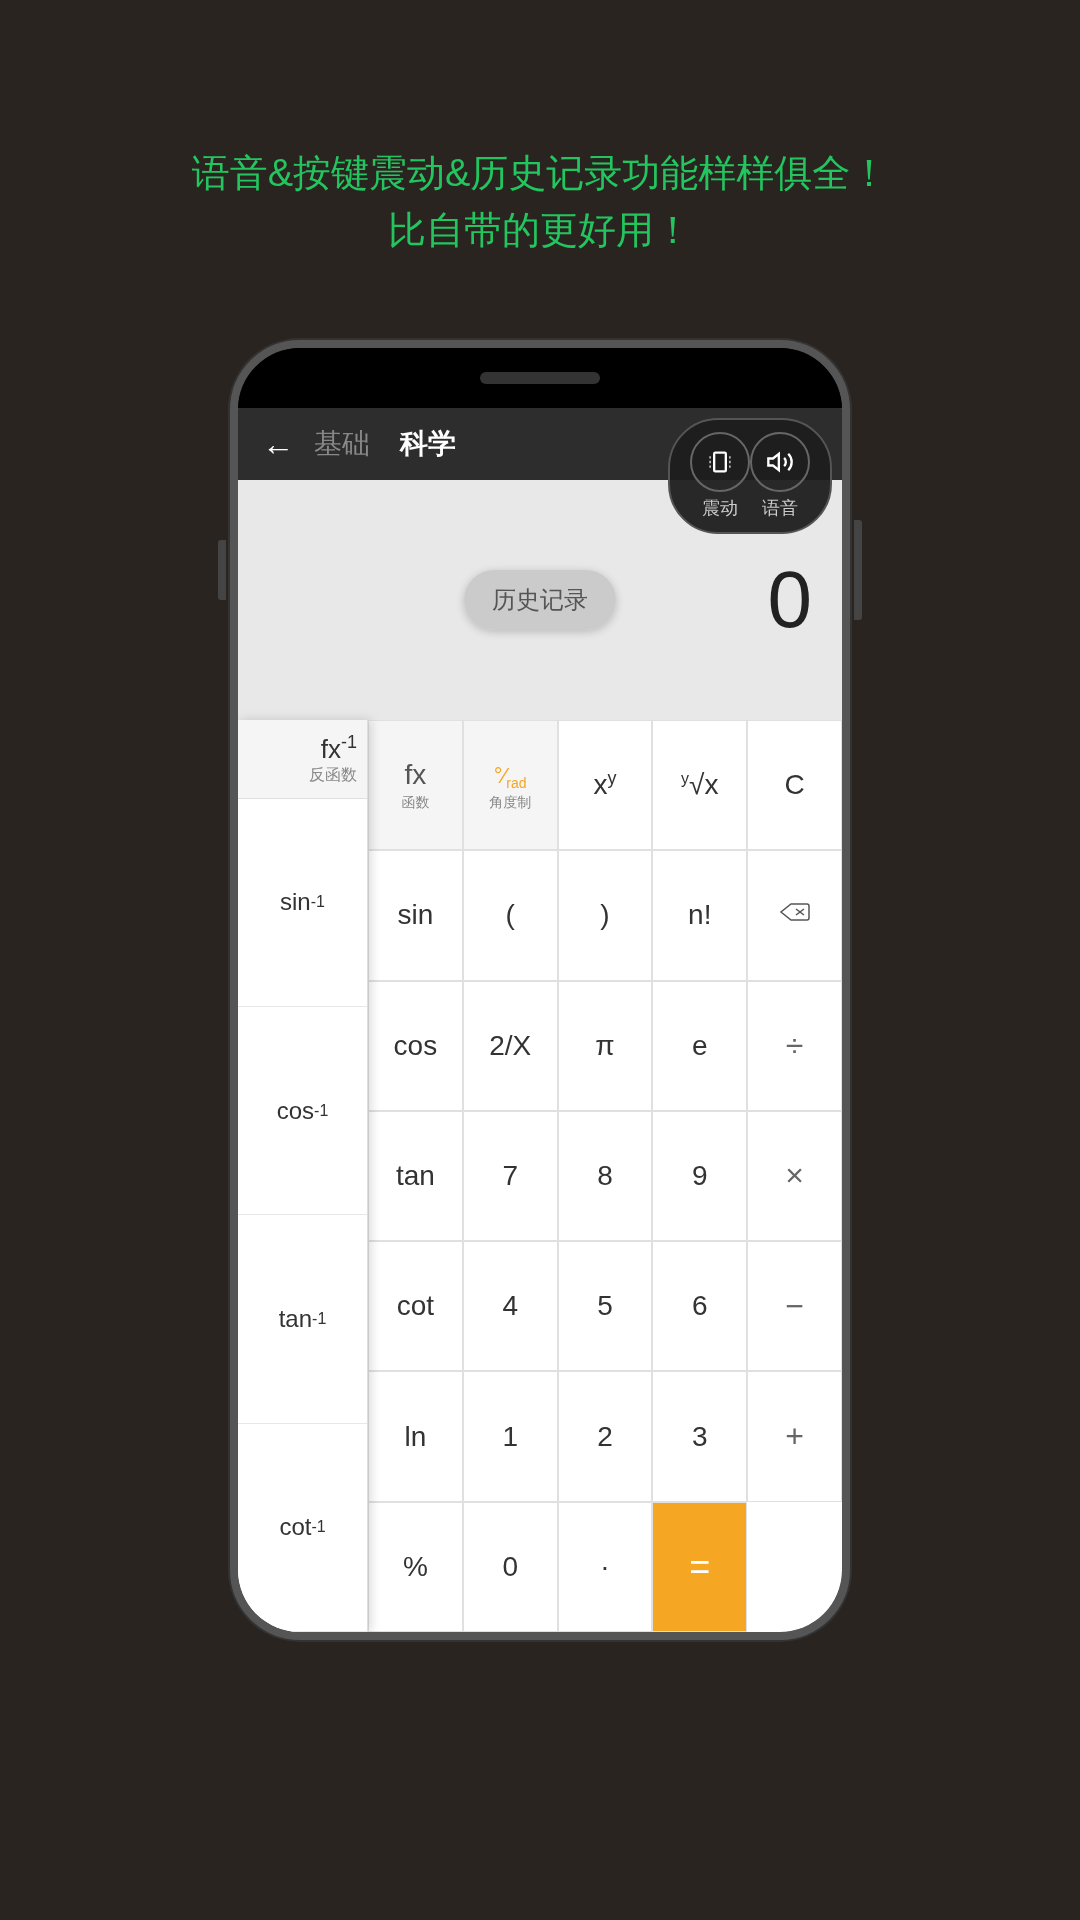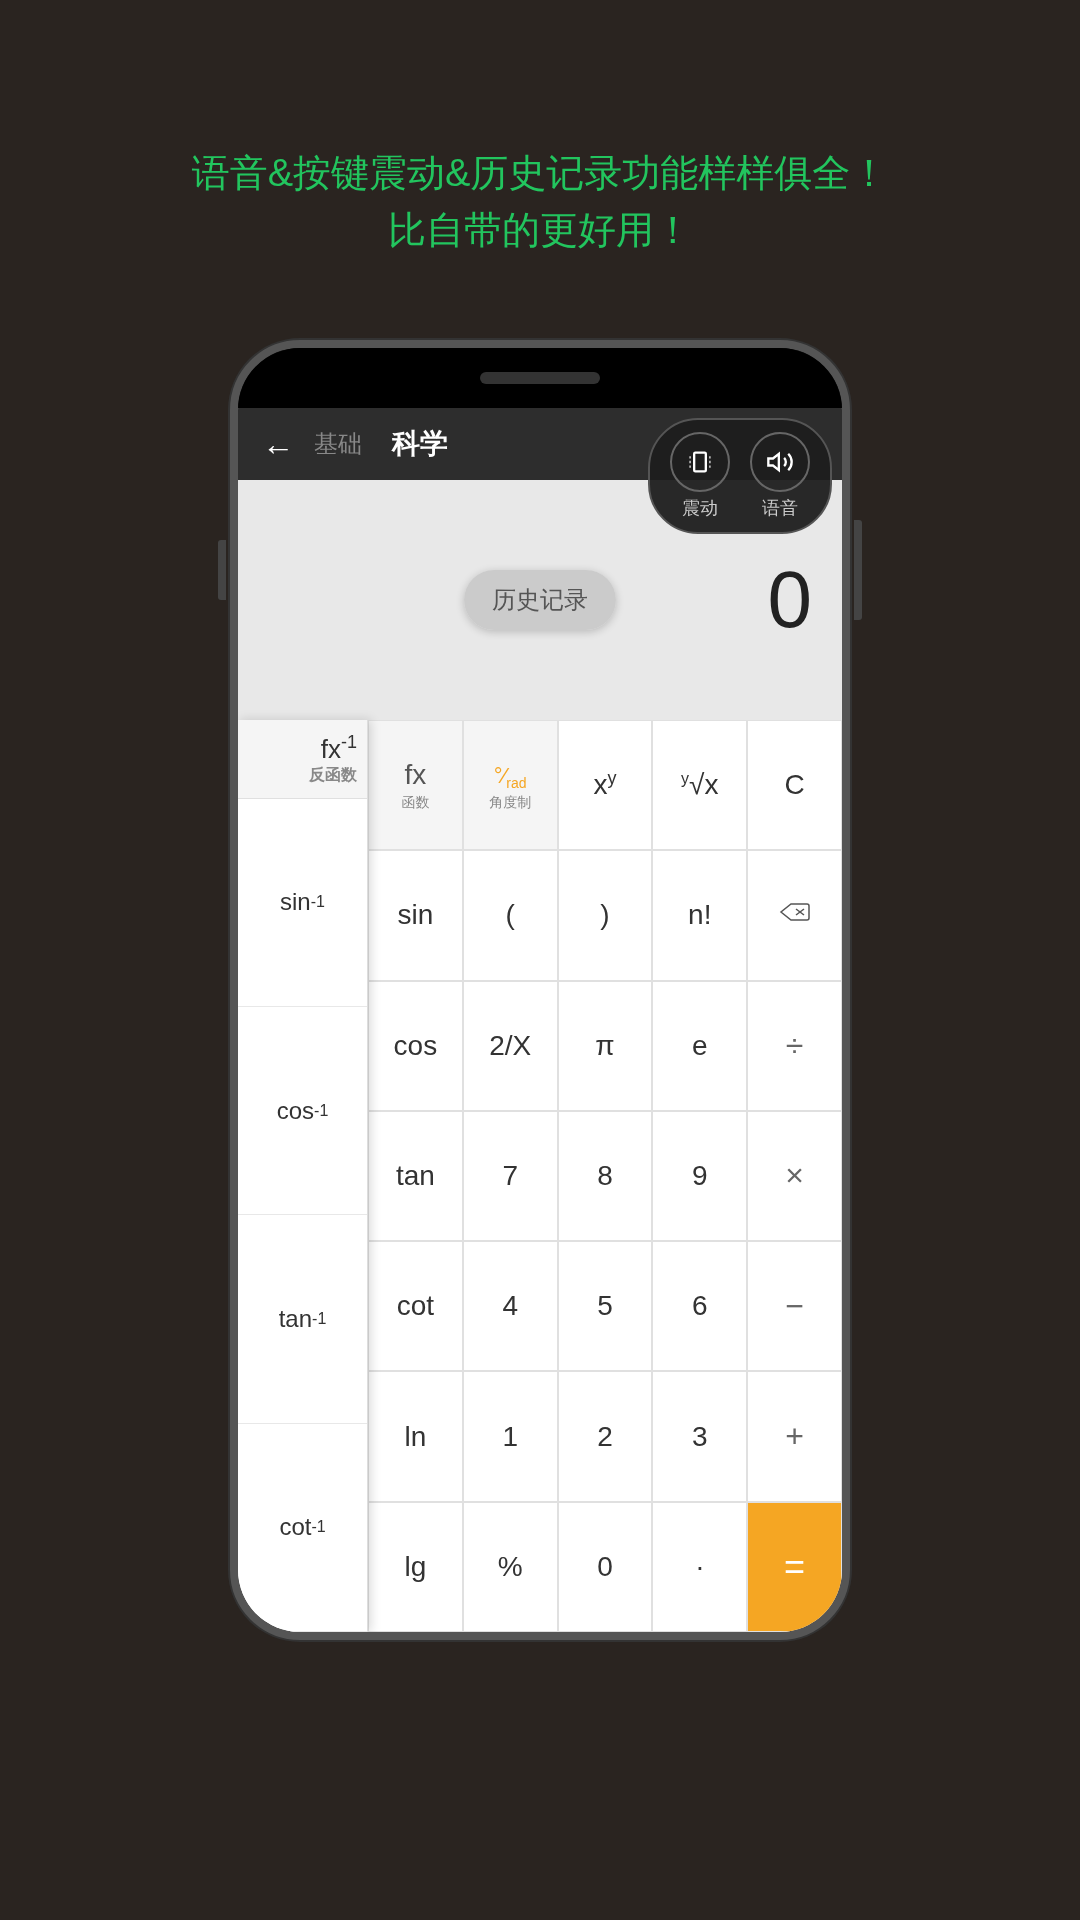--- a/index.html
+++ b/index.html
@@ -99,42 +99,41 @@
 
     .back-btn {
       color: #fff;
       font-size: 32px;
       cursor: pointer;
       margin-right: 20px;
     }
 
     .tab-basic {
       color: #888;
-      font-size: 24px;
+      font-size: 28px;
       margin-right: 30px;
       cursor: pointer;
     }
 
     .tab-science {
       color: #fff;
       font-size: 28px;
       font-weight: bold;
       cursor: pointer;
     }
 
     
     .floating-menu {
       position: absolute;
       top: 10px;
       right: 10px;
       background: rgba(30,30,30,0.95);
       border-radius: 50px;
       padding: 12px 20px;
       display: flex;
-      gap: 20px;
       z-index: 20;
       border: 2px solid #555;
     }
 
     .menu-item {
       display: flex;
       flex-direction: column;
       align-items: center;
       cursor: pointer;
     }
@@ -221,21 +220,20 @@
     .side-fx-sup {
       font-size: 18px;
       vertical-align: super;
       color: #333;
     }
 
     .side-label-text {
       font-size: 16px;
       color: #888;
       display: block;
-      font-weight: bold;
     }
 
     .side-divider {
       height: 1px;
       background: #e0e0e0;
     }
 
     .side-item {
       flex: 1;
       display: flex;
@@ -455,23 +453,20 @@
             <div class="key">
               <span>2</span>
             </div>
             <div class="key">
               <span>3</span>
             </div>
             <div class="key key-operator">
               <span>+</span>
             </div>
             <div class="key">
-              <span>lg</span>
-            </div>
-            <div class="key">
               <span>%</span>
             </div>
             <div class="key">
               <span>0</span>
             </div>
             <div class="key">
               <span>·</span>
             </div>
             <div class="key key-orange">
               <span>=</span>

